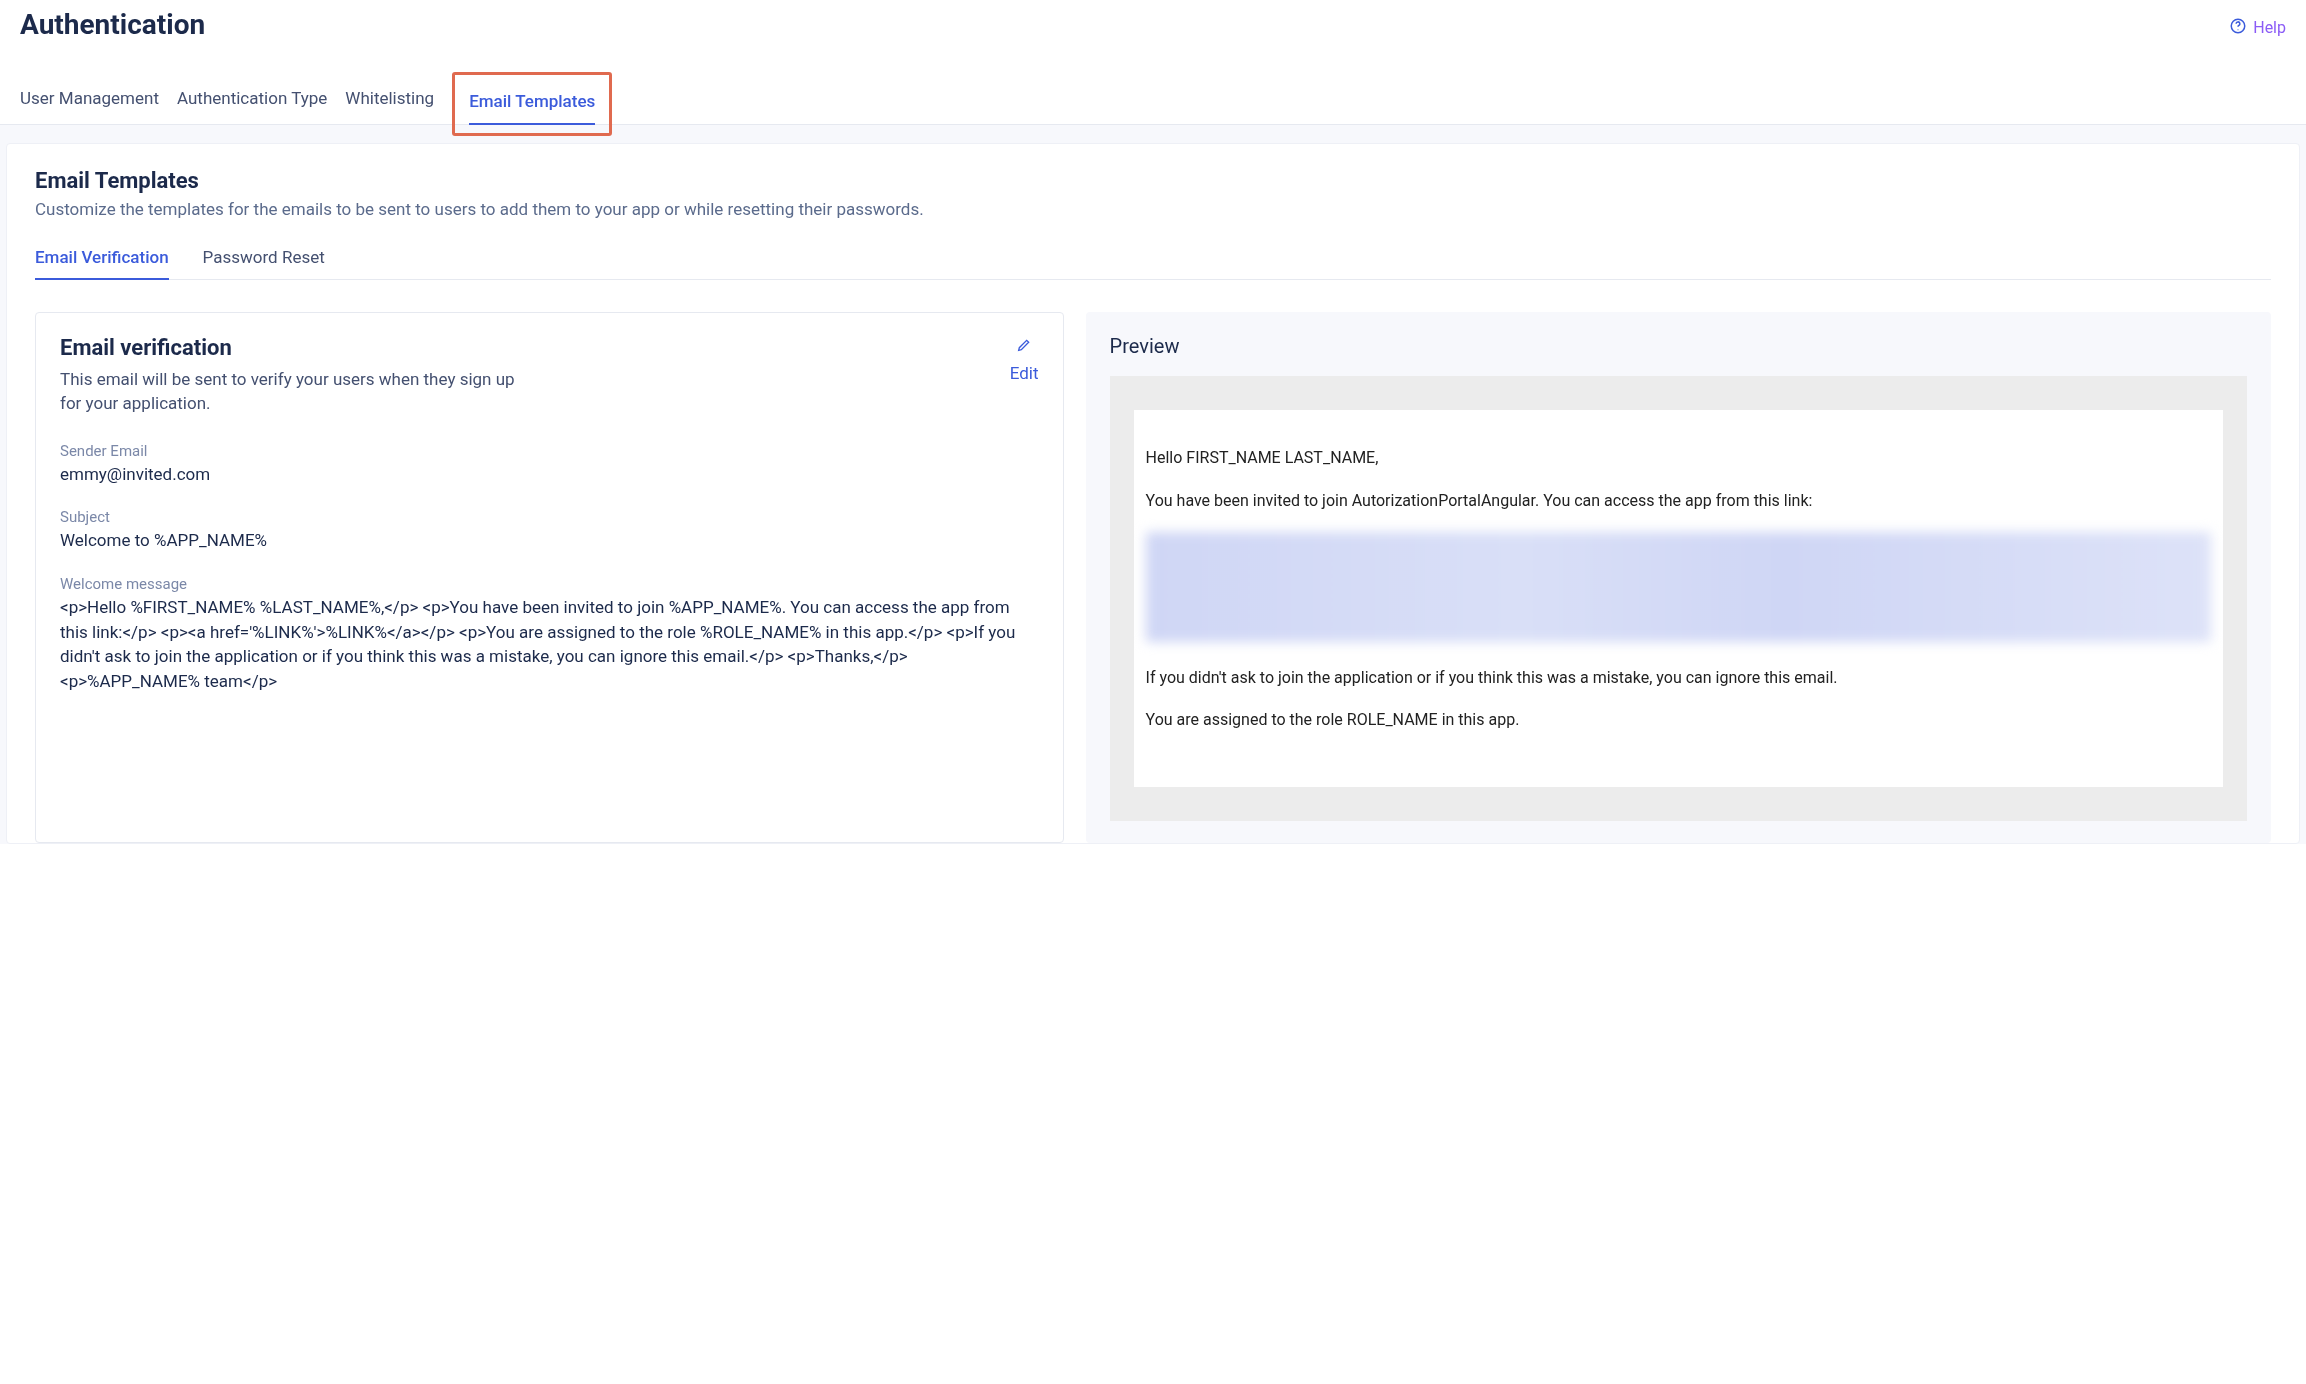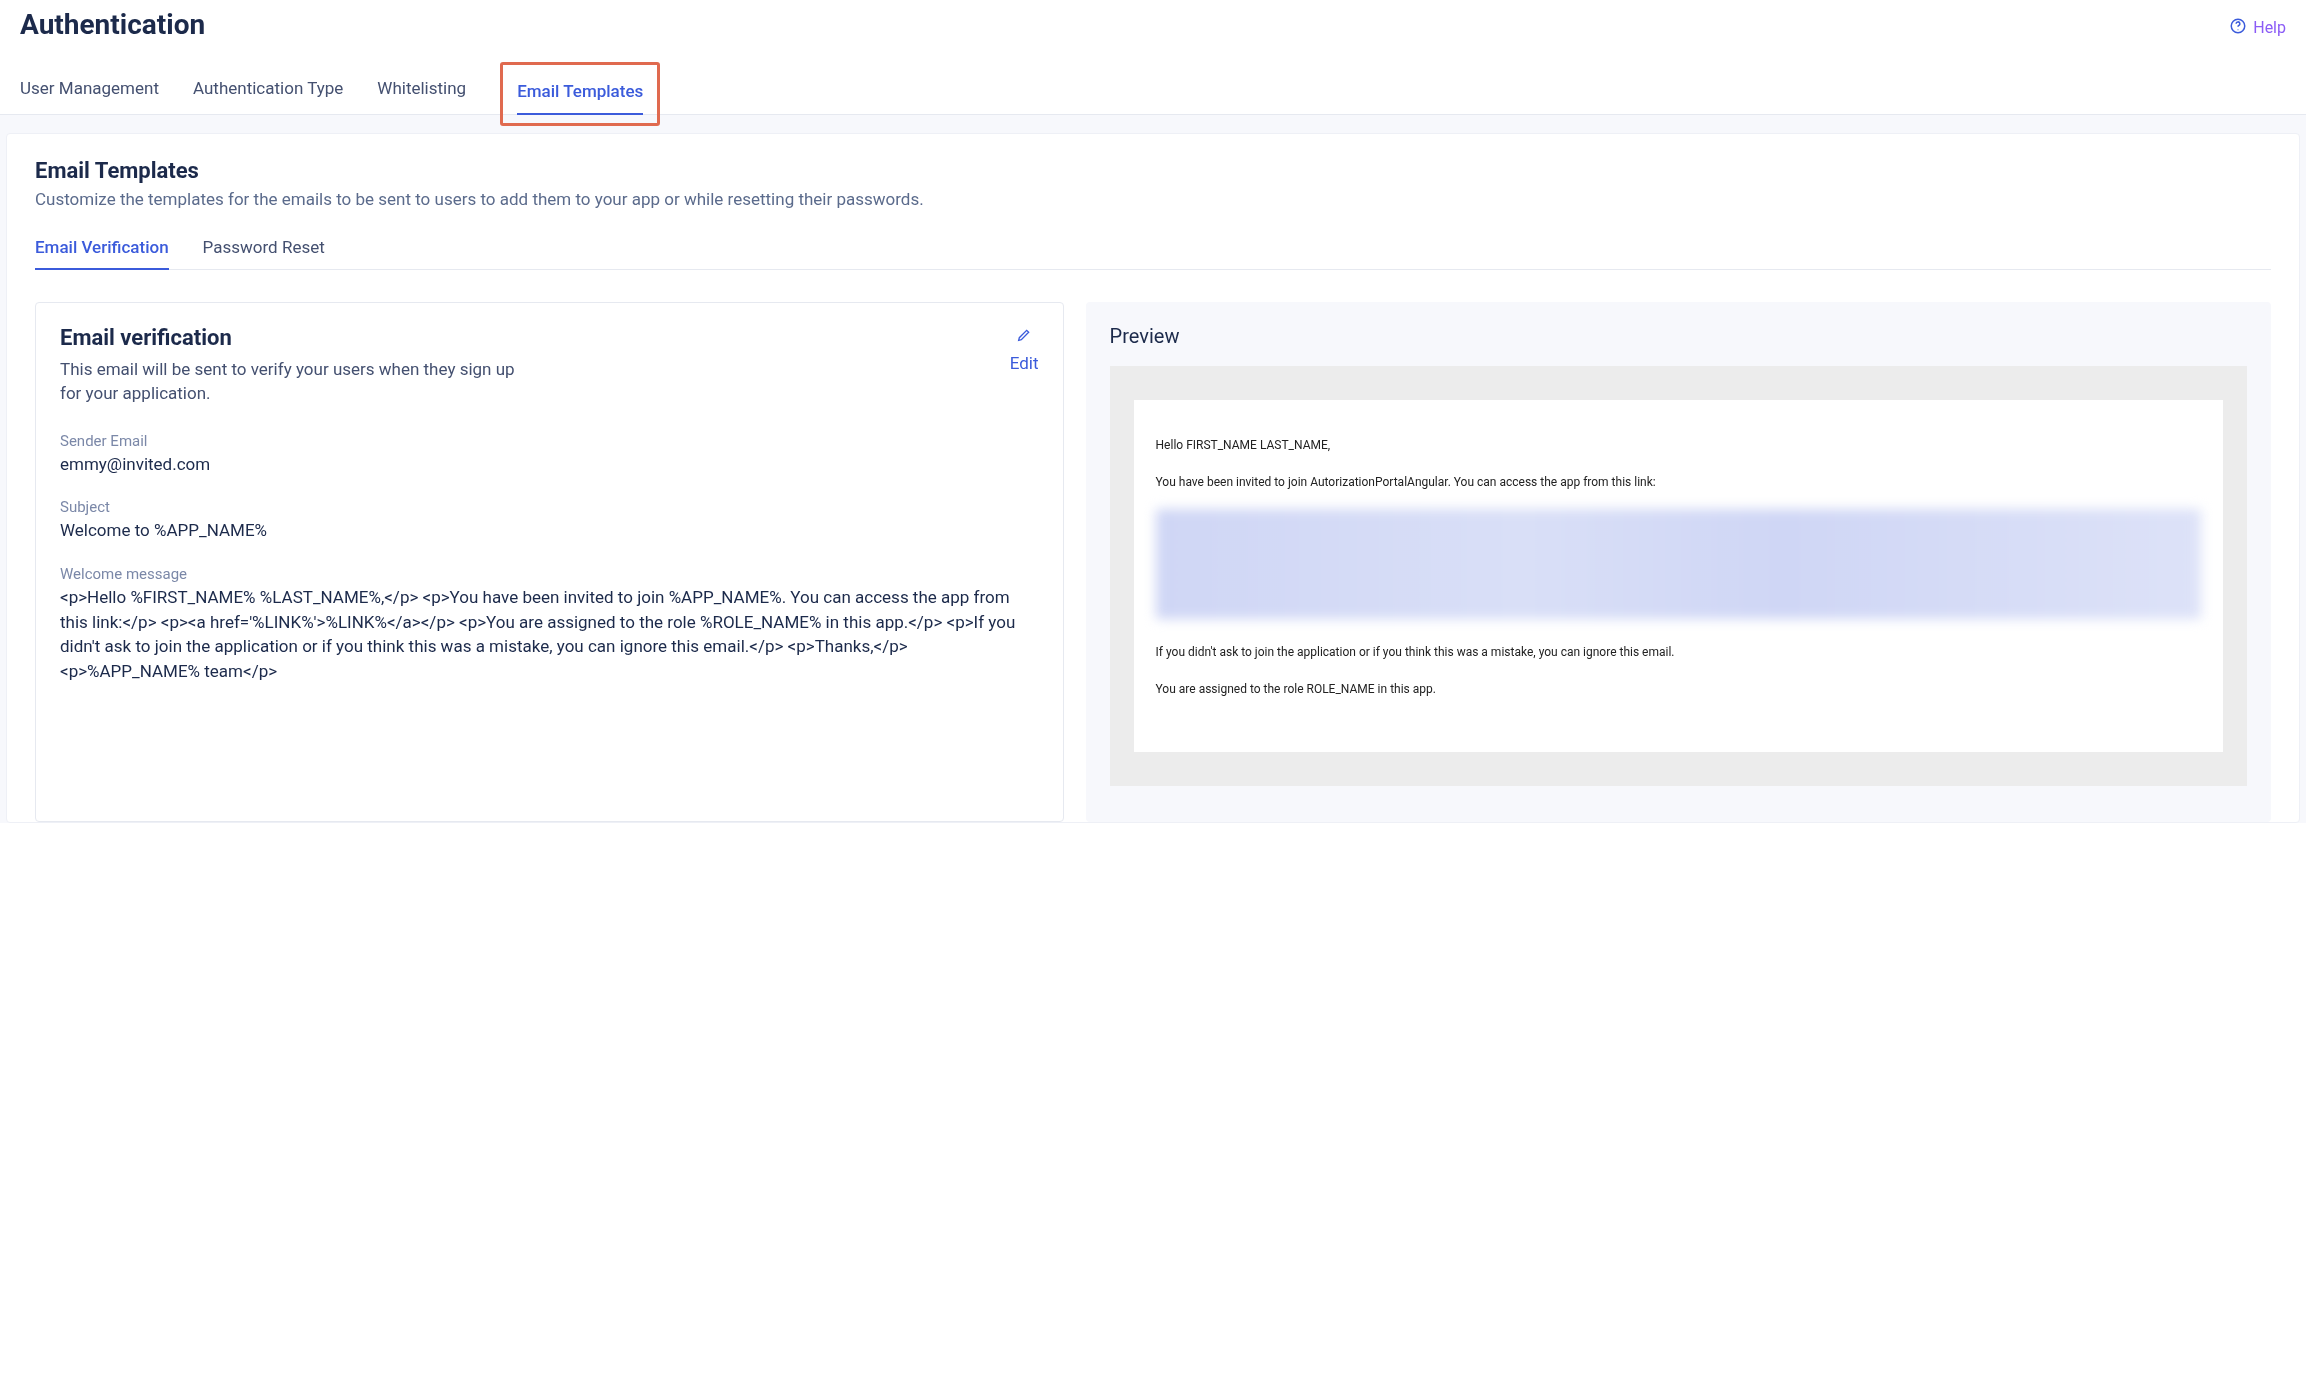--- a/index.html
+++ b/index.html
@@ -24,24 +24,24 @@
     align-items: center;
     gap: 6px;
     color: #8b5cf6;
     font-size: 16px;
     cursor: pointer;
     padding-top: 6px;
   }
   .help-link svg { width: 18px; height: 18px; stroke: #3b5bdb; }
   .main-tabs {
     display: flex;
-    gap: 34px;
+    gap: 18px;
     padding: 0 20px;
     border-bottom: 1px solid #e6e9f0;
-    margin-top: 29px;
+    margin-top: 39px;
   }
   .main-tab {
     padding: 8px 0 14px 0;
     font-size: 17px;
     color: #445070;
     cursor: pointer;
     position: relative;
   }
   .main-tab.active {
     color: #3b5bdb;
@@ -174,22 +174,22 @@
     font-weight: 400;
     color: #1c2a4b;
     margin-bottom: 18px;
   }
   .preview-outer {
     background: #ececec;
     padding: 34px 24px;
   }
   .preview-inner {
     background: #fff;
-    padding: 36px 22px;
-    font-size: 12px;
+    padding: 36px 12px;
+    font-size: 16px;
     color: #222;
     line-height: 1.55;
   }
   .preview-inner p { margin-bottom: 18px; }
   .blurred-block {
     background: linear-gradient(90deg, #cfd6f5 0%, #d9dff7 35%, #cfd6f5 60%, #dde2f8 100%);
     filter: blur(6px);
     height: 110px;
     border-radius: 2px;
     margin: 8px 0 24px 0;

